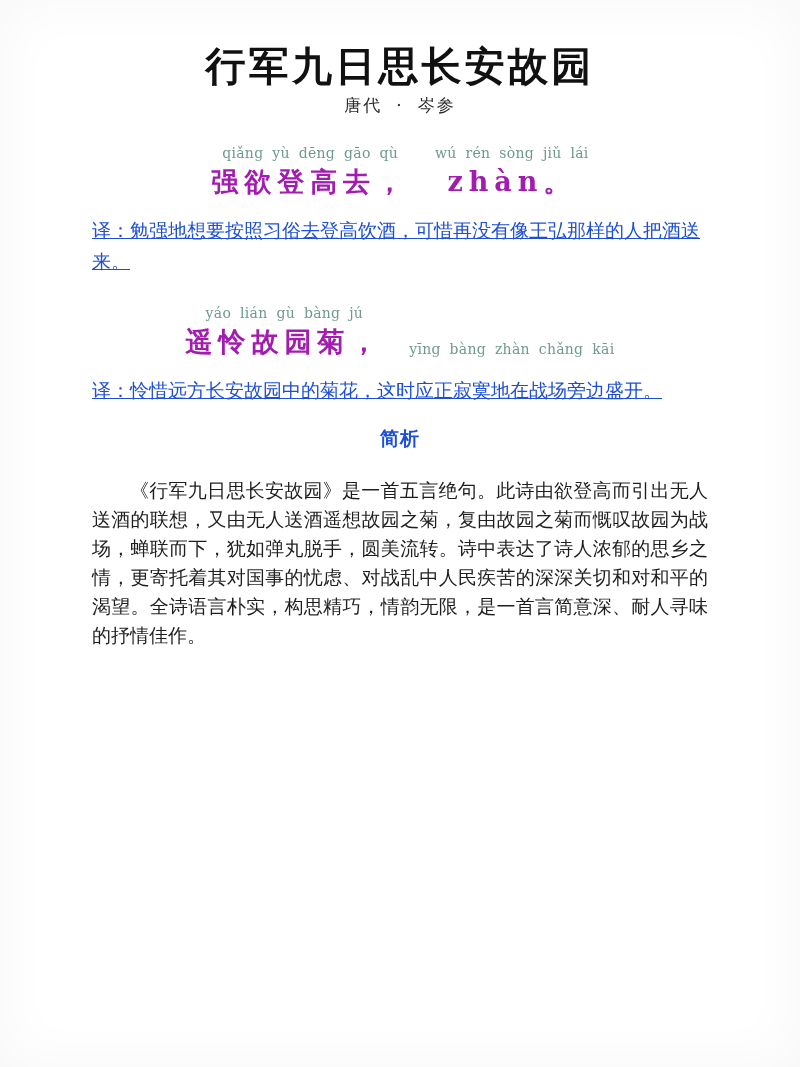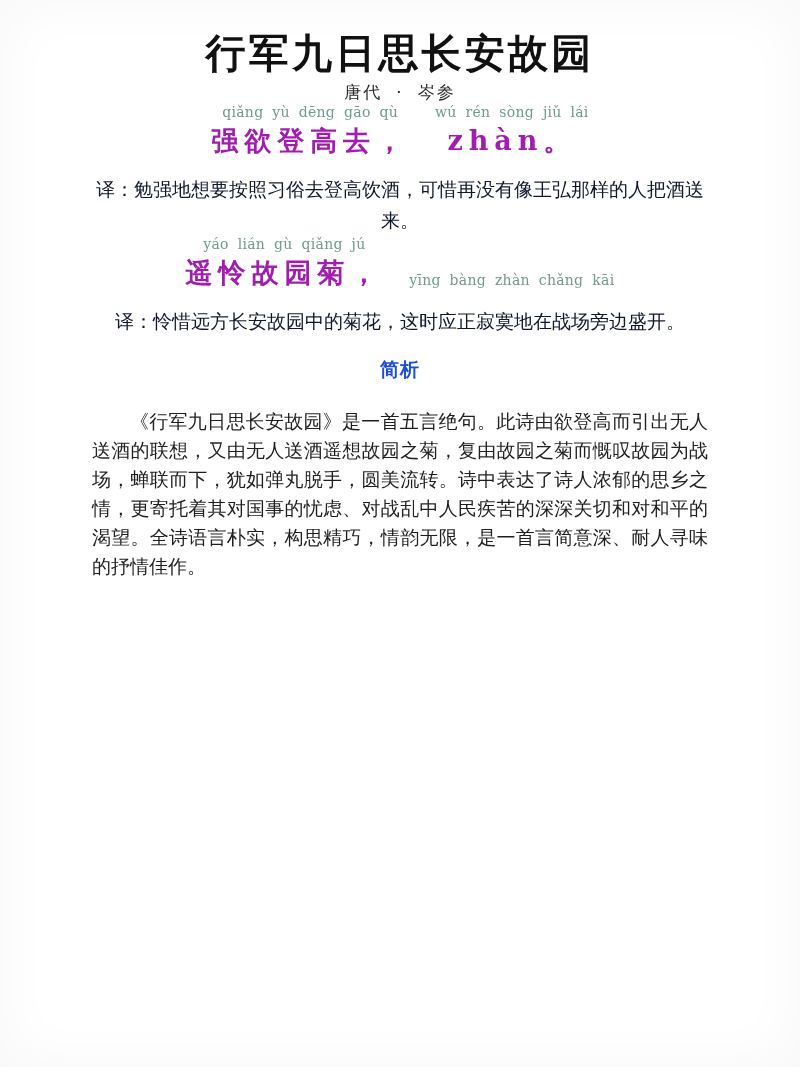--- a/index.html
+++ b/index.html
@@ -9,21 +9,21 @@
     height: 1067px;
     background: #ffffff;
     font-family: "DejaVu Serif", "Liberation Serif", serif;
     color: #1e1e1e;
     overflow: hidden;
   }
   .page {
     width: 800px;
     height: 1067px;
     margin: 0 auto;
-    padding-top: 26px;
+    padding-top: 39px;
     background: #ffffff;
     box-shadow: inset 0 0 60px rgba(0,0,0,0.035);
   }
   .poem-title {
     text-align: center;
     font-size: 40px;
     font-weight: 700;
     letter-spacing: 0.08em;
     color: #111111;
   }
@@ -31,21 +31,21 @@
     text-align: center;
     font-size: 17px;
     color: #2b2b2b;
     letter-spacing: 0.12em;
   }
   .author-line .dot {
     display: inline-block;
     margin: 0 14px;
     color: #2b2b2b;
   }
-  .verse { }
+  .verse { margin-top: 28px; }
   .verse-line {
     display: flex;
     justify-content: center;
     align-items: flex-end;
     gap: 26px;
   }
   .segment {
     display: flex;
     flex-direction: column;
     align-items: center;
@@ -61,24 +61,24 @@
   .hanzi {
     font-size: 27px;
     font-weight: 700;
     color: #a21caf;
     letter-spacing: 0.22em;
     white-space: nowrap;
   }
   .translation {
     width: 616px;
     margin: 15px auto 0;
-    text-align: center;
     font-size: 19px;
     line-height: 31px;
-    color: #0f172a;
+    color: #1d4ed8;
+    text-decoration: underline;
   }
   .section-heading {
     margin-top: 20px;
     text-align: center;
     font-size: 19px;
     font-weight: 700;
     color: #1d4ed8;
     letter-spacing: 0.05em;
   }
   .analysis-body {
@@ -112,21 +112,21 @@
         <div class="pinyin">wú rén sòng jiǔ lái</div>
         <div class="hanzi">zhàn。</div>
       </div>
     </div>
     <p class="translation">译：勉强地想要按照习俗去登高饮酒，可惜再没有像王弘那样的人把酒送来。</p>
   </div>
 
   <div class="verse">
     <div class="verse-line">
       <div class="segment">
-        <div class="pinyin">yáo lián gù qiǎng jú</div>
+        <div class="pinyin">yáo lián gù bàng jú</div>
         <div class="hanzi">遥怜故园菊，</div>
       </div>
       <div class="segment">
         <div class="pinyin">yīng bàng zhàn chǎng kāi</div>
       </div>
     </div>
     <p class="translation">译：怜惜远方长安故园中的菊花，这时应正寂寞地在战场旁边盛开。</p>
   </div>
 
   <h2 class="section-heading">简析</h2>

